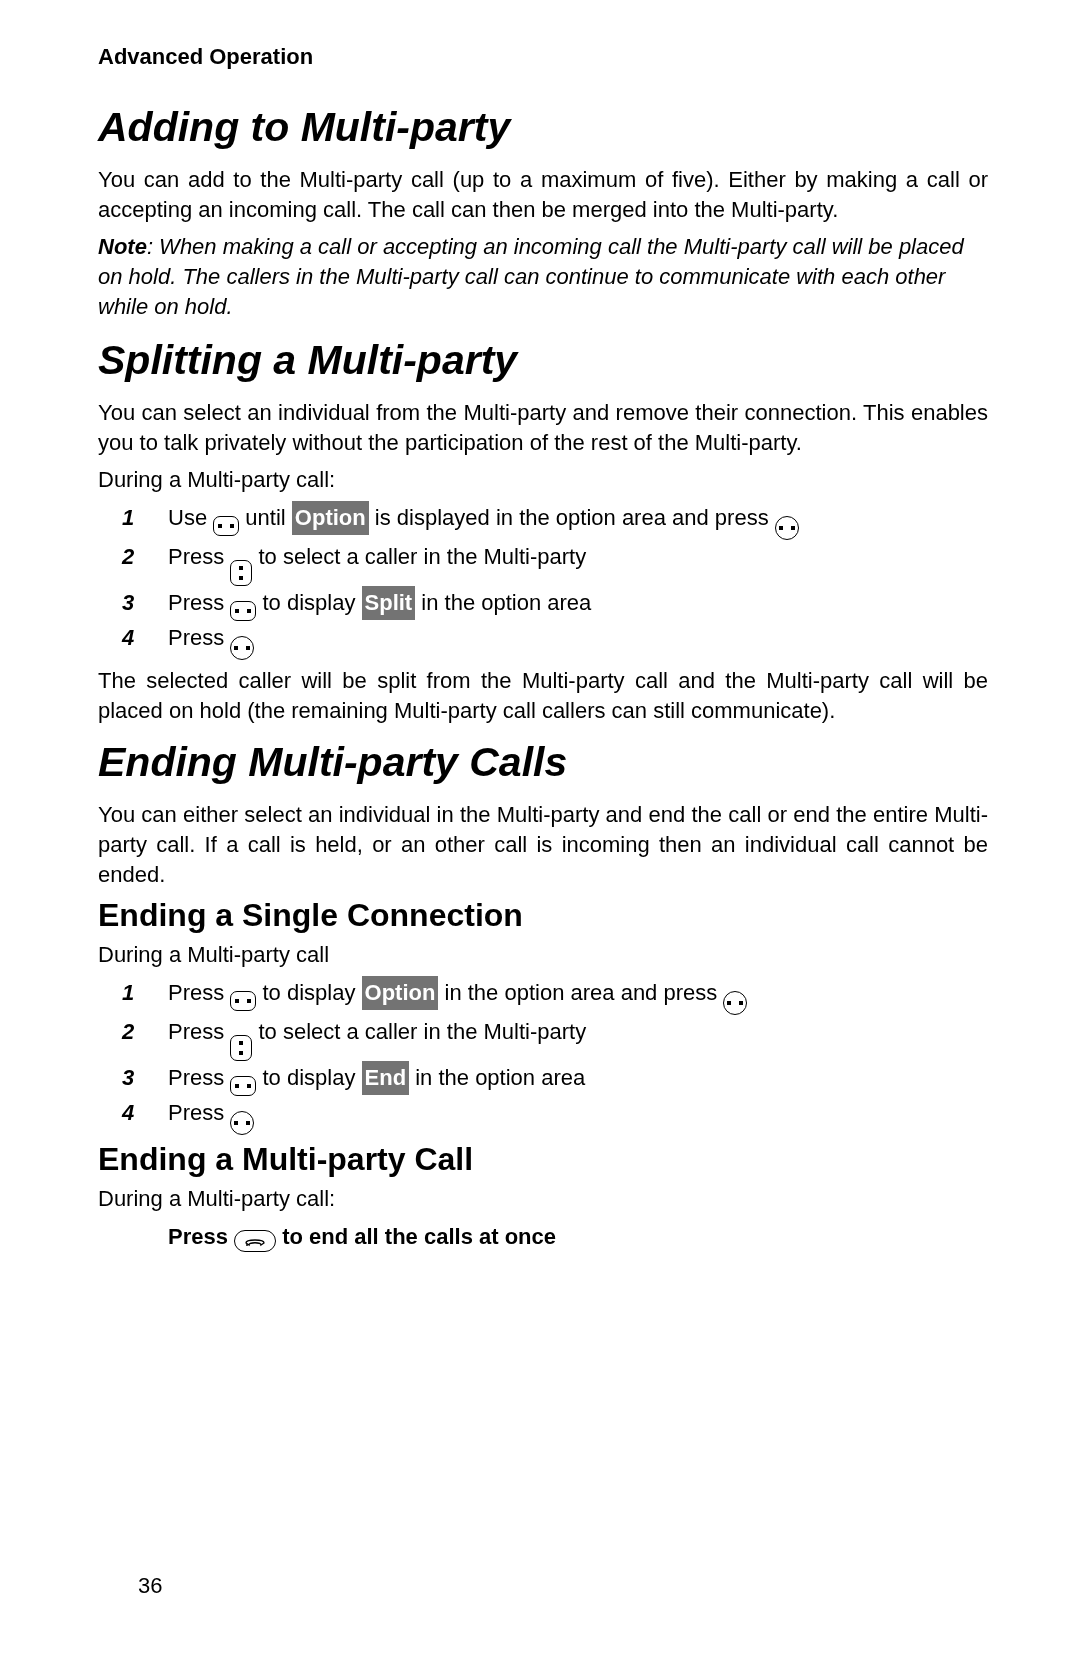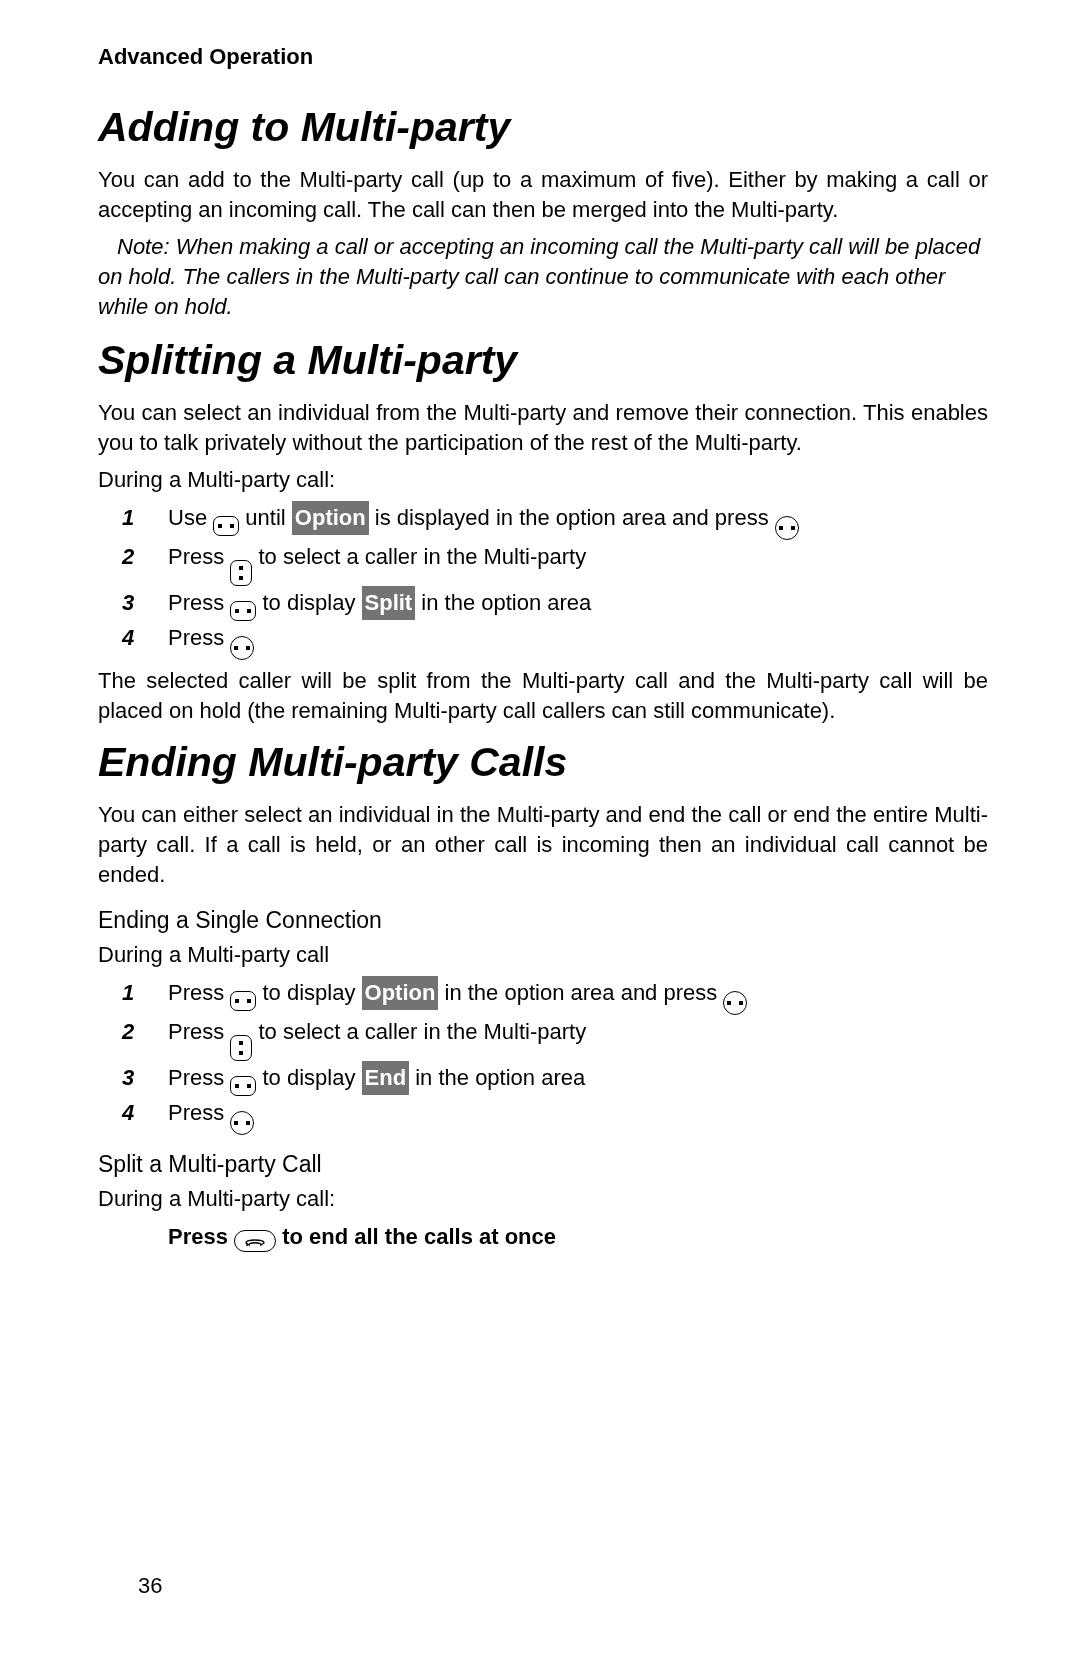--- a/index.html
+++ b/index.html
@@ -23,42 +23,41 @@
     font-size: 22px;
     margin-bottom: 34px;
   }
   h2.sect {
     font-style: italic;
     font-weight: 700;
     font-size: 41px;
     margin: 12px 0 14px 0;
   }
   h3.subsect {
-    font-weight: 400;
-    font-size: 23px;
-    margin: 16px 0 6px 0;
+    font-weight: 700;
+    font-size: 32px;
+    margin: 6px 0 6px 0;
   }
   p.body {
     font-size: 22px;
     line-height: 1.38;
     margin: 0 0 6px 0;
   }
   p.justify {
     text-align: justify;
   }
   p.note {
     font-style: italic;
     font-size: 22px;
     line-height: 1.38;
     margin: 4px 0 14px 0;
   }
   .note-label {
-    font-weight: 400;
-    font-style: italic;
-    margin-left: 19px;
+    font-weight: 700;
+    font-style: italic;
   }
   ol.steps {
     list-style: none;
     padding: 0;
     margin: 2px 0 6px 0;
   }
   ol.steps li {
     position: relative;
     font-size: 22px;
     line-height: 1.55;
@@ -249,21 +248,21 @@
       <span class="num">4</span>
       <span>Press </span><span class="key key-circle">
           <span class="lr">
             <span class="d"></span>
             <span class="d"></span>
           </span>
         </span>
     </li>
   </ol>
 
-  <h3 class="subsect">Split a Multi-party Call</h3>
+  <h3 class="subsect">Ending a Multi-party Call</h3>
   <p class="body">During a Multi-party call:</p>
   <p class="indent-steps">
     <span>Press </span><span class="key key-wide">
         <svg viewBox="0 0 26 14">
           <path d="M4 9 C4 5, 22 5, 22 9 L19 11 C19 8, 7 8, 7 11 Z" fill="none" stroke="#000" stroke-width="1.4"></path>
           <circle cx="5" cy="11" r="1" fill="#000"></circle>
         </svg>
       </span><span> to end all the calls at once</span>
   </p>
 

